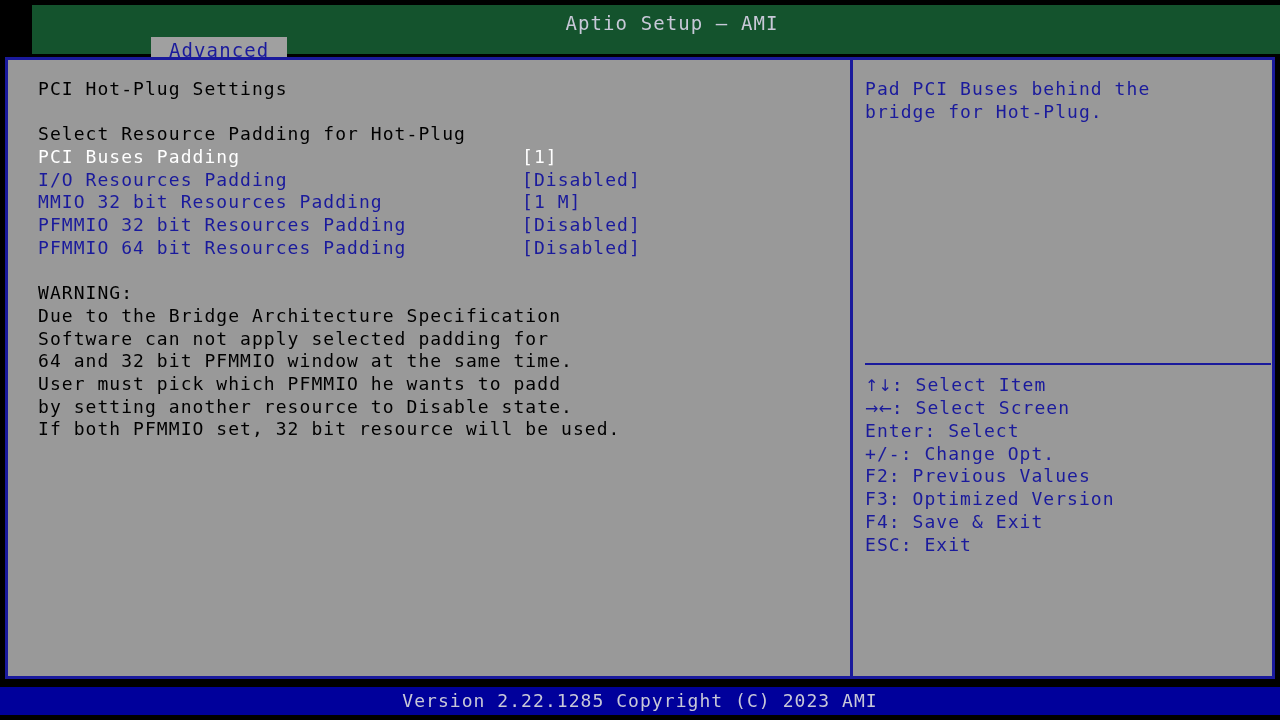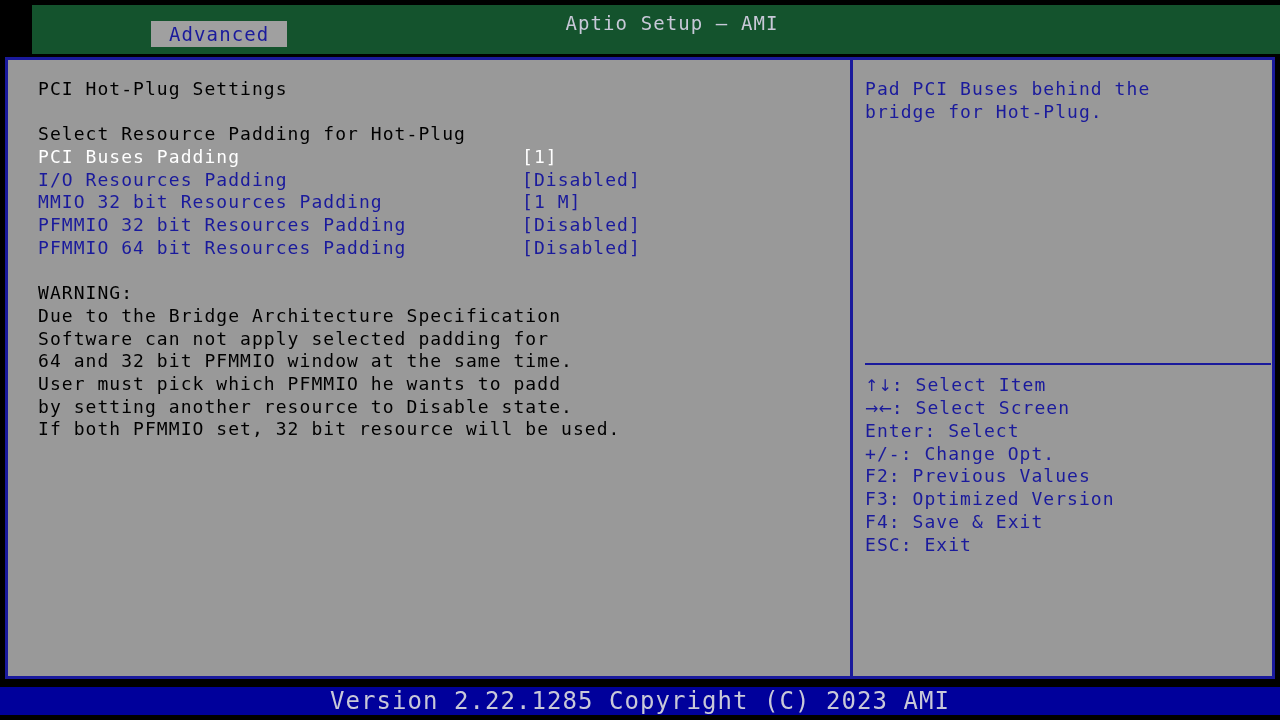--- a/index.html
+++ b/index.html
@@ -39,21 +39,21 @@
     text-align: center;
     color: #c8c8d8;
     font-size: 19px;
     letter-spacing: 1.1px;
     line-height: 24px;
     white-space: pre;
   }
   #tab-strip {
     position: absolute;
     left: 0;
-    top: 16px;
+    top: 32px;
     width: 1138px;
     height: 26px;
   }
   .tab {
     position: absolute;
     top: 0;
     height: 26px;
     line-height: 26px;
     padding: 0 18px;
     font-size: 19px;
@@ -199,21 +199,21 @@
     height: 28px;
     background: #00009b;
   }
   #footer-text {
     position: absolute;
     left: 0;
     top: 2px;
     width: 1280px;
     text-align: center;
     color: #c8c8d8;
-    font-size: 24px;
+    font-size: 18px;
     letter-spacing: 1.05px;
     line-height: 24px;
     white-space: pre;
   }
 </style>
 </head>
 <body>
 
 <div id="screen">
 

